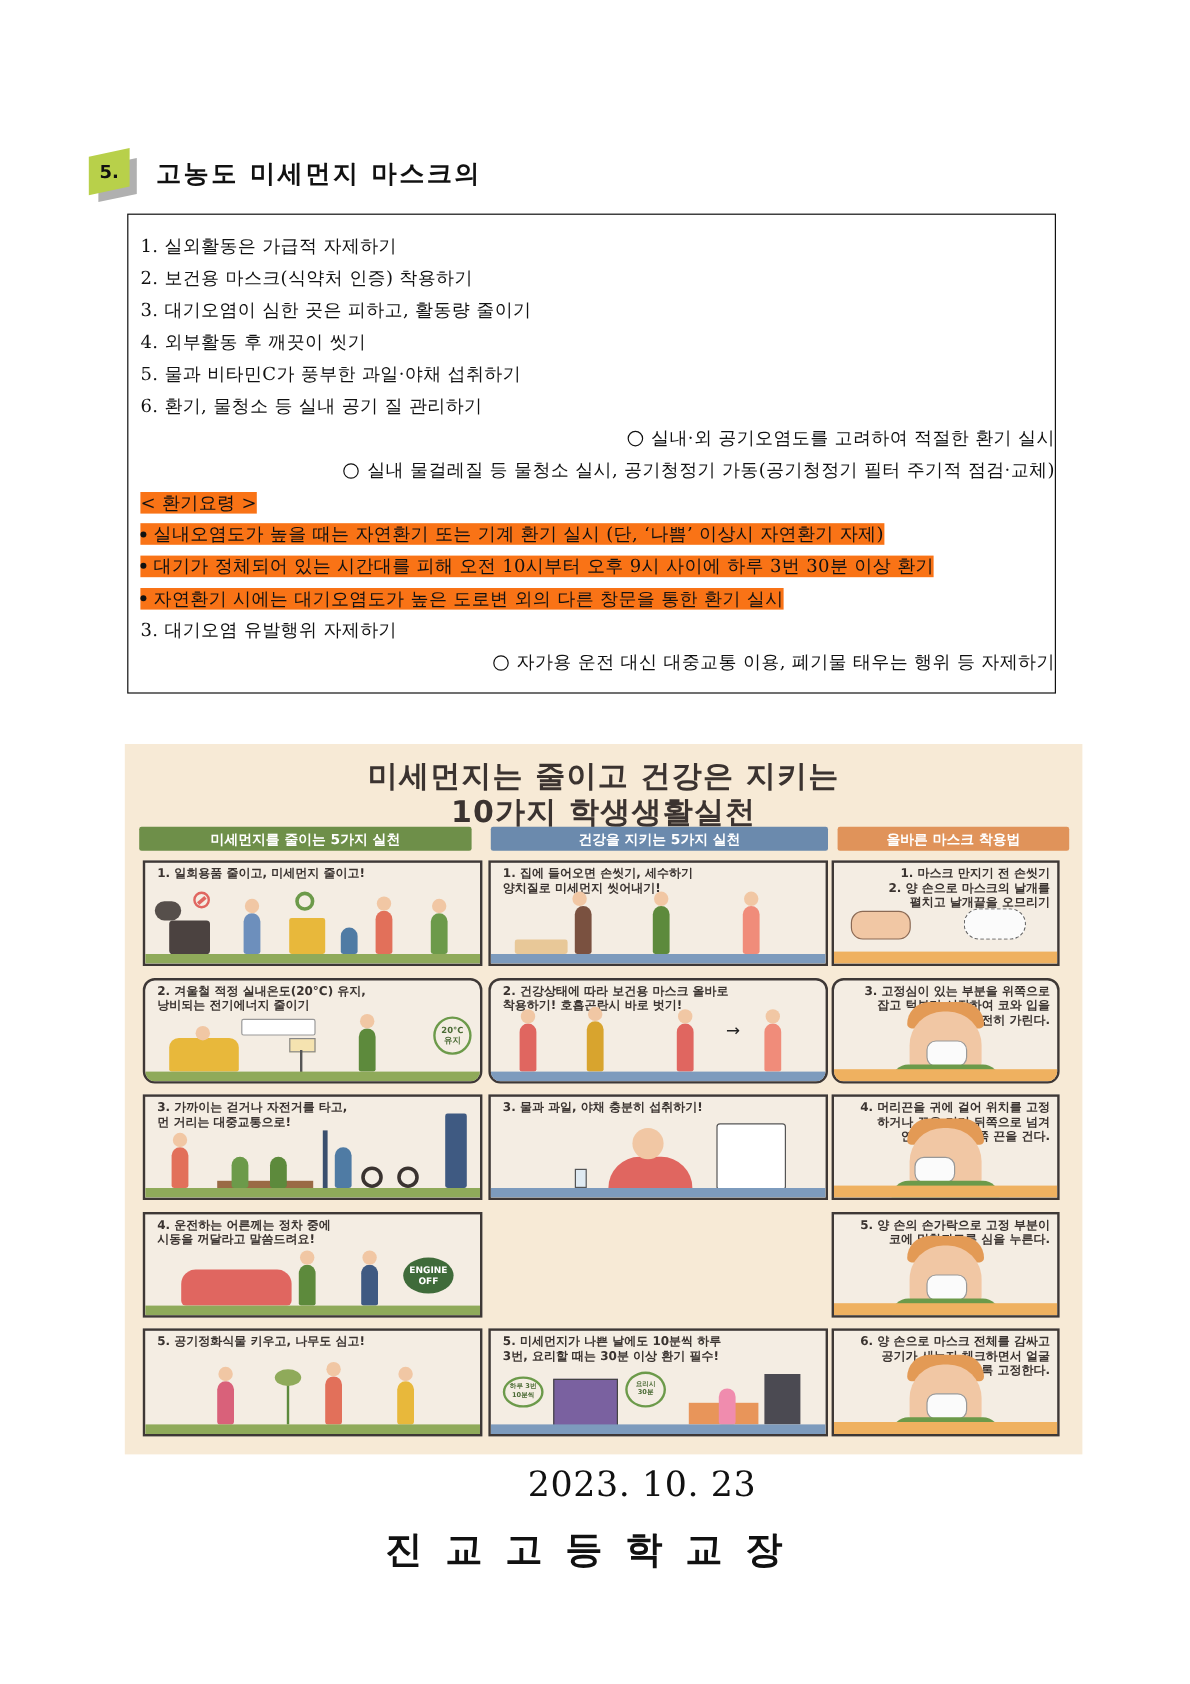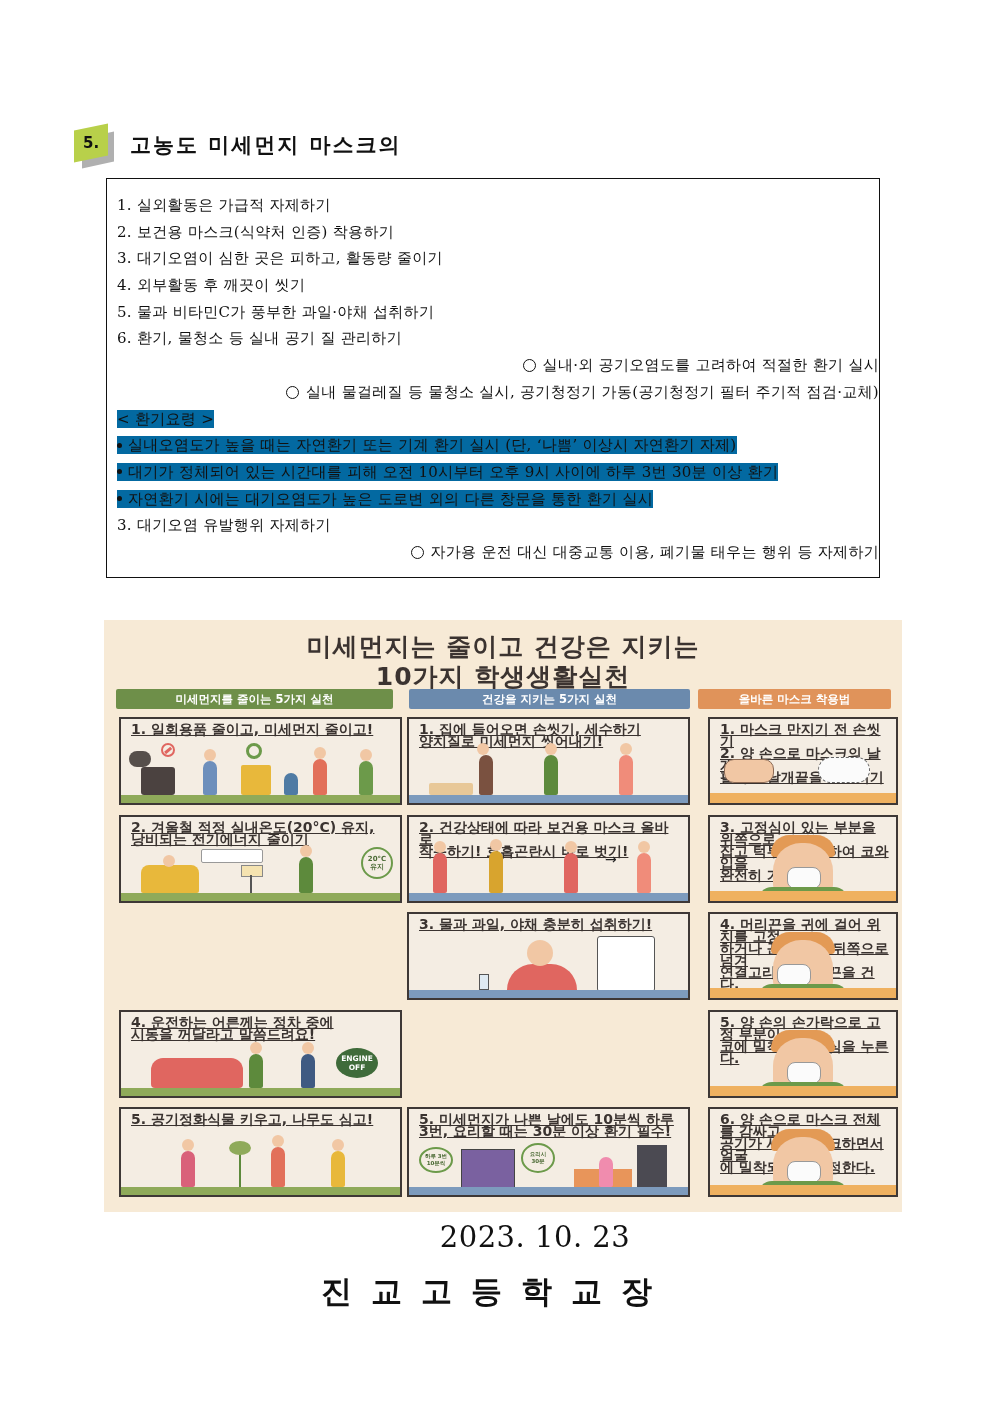--- a/index.html
+++ b/index.html
@@ -13,49 +13,49 @@
   .sec-badge .front { position: absolute; left: 2px; top: 2px; width: 34px; height: 32px; background: #b8d04a; transform: skewY(-12deg);
                       display: flex; align-items: center; justify-content: center; }
   .sec-badge .num { font-family: "DejaVu Sans", sans-serif; font-weight: bold; font-size: 15px; color: #111; transform: skewY(12deg); }
   .sec-title { font-size: 21px; font-weight: bold; letter-spacing: 2px; }
 
   
   .guide-box { position: absolute; left: 106px; top: 178px; width: 774px; height: 400px;
                border: 1px solid #111; box-sizing: border-box; padding: 13px 0 0 10px; }
   .line { font-size: 15px; line-height: 26.7px; height: 26.7px; white-space: nowrap; letter-spacing: 0.3px; }
   .line.sub { padding-left: 6px; text-align: right; }
-  .hl { background: #0369a1; }
+  .hl { background: #f97316; }
   .bullet-dot { display: inline-block; width: 5px; height: 5px; background: #111; border-radius: 50%; margin: 0 6px 2px 0; vertical-align: middle; }
   .circ { display: inline-block; width: 11px; height: 11px; border: 1.5px solid #111; border-radius: 50%; margin: 0 7px 1px 0; vertical-align: middle; }
 
   
   .poster { position: absolute; left: 104px; top: 620px; width: 798px; height: 592px; background: #f7ead6; overflow: hidden; }
   .poster-title { position: absolute; left: 0; width: 100%; text-align: center; font-family: "DejaVu Sans", sans-serif;
                   font-weight: bold; color: #3b3330; font-size: 25px; line-height: 29px; letter-spacing: 1px; }
   .poster-title.t1 { top: 12px; }
   .poster-title.t2 { top: 42px; }
   .col-head { position: absolute; top: 69px; height: 20px; border-radius: 2px; color: #fff; font-family: "DejaVu Sans", sans-serif;
               font-weight: bold; font-size: 11.5px; display: flex; align-items: center; justify-content: center; }
   .col-head.green { left: 12px; width: 277px; background: #6e8f49; }
   .col-head.blue { left: 305px; width: 281px; background: #6b8aad; }
   .col-head.orange { left: 594px; width: 193px; background: #e0935a; }
 
   .panel { position: absolute; border: 2px solid #3e3836; background: #f4ede3; box-sizing: border-box; overflow: hidden; }
   .panel .ptxt { position: absolute; left: 10px; top: 4px; right: 6px; font-family: "DejaVu Sans", sans-serif; font-weight: bold;
-                 font-size: 14px; line-height: 12px; color: #3a3330; white-space: pre-line; text-decoration: underline; }
+                 font-size: 10px; line-height: 12px; color: #3a3330; white-space: pre-line; }
   .panel .floor { position: absolute; left: 0; right: 0; bottom: 0; height: 8px; }
   .floor.green { background: #8faa5a; }
   .floor.blue { background: #7d9bbd; }
   .floor.orange { background: #efb160; height: 10px; }
 
   .c1 { left: 15px; width: 283px; }
   .c2 { left: 303px; width: 283px; }
-  .c3 { left: 604px; width: 190px; }
+  .c3 { left: 589px; width: 190px; text-align: right; }
   .r1 { top: 97px; height: 88px; }
-  .r2 { top: 195px; height: 88px; }
+  .r2 { top: 195px; height: 88px; border-radius: 10px; }
   .r3 { top: 292px; height: 88px; }
   .r4 { top: 390px; height: 88px; }
   .r5 { top: 487px; height: 90px; }
 
   
   .fig { position: absolute; bottom: 8px; width: 14px; border-radius: 7px 7px 2px 2px; }
   .head { position: absolute; width: 12px; height: 12px; border-radius: 50%; background: #f1c7a4; }
   .sym-no { position: absolute; width: 14px; height: 14px; border: 2.5px solid #e06660; border-radius: 50%; box-sizing: border-box; }
   .sym-no::after { content: ""; position: absolute; left: 1px; top: 4px; width: 8px; height: 2.5px; background: #e06660; transform: rotate(-40deg); }
   .sym-ok { position: absolute; width: 16px; height: 16px; border: 3px solid #6c9a4a; border-radius: 50%; box-sizing: border-box; }
@@ -149,20 +149,35 @@
     <div style="position:absolute; left:20px; bottom:8px; width:58px; height:28px; background:#e8b83b; border-radius:8px 8px 2px 2px;"></div>
     <div class="head" style="left:42px; bottom:34px;"></div>
     <div style="position:absolute; left:120px; top:48px; width:20px; height:10px; background:#f5e3b0; border:1px solid #888;"></div>
     <div style="position:absolute; left:129px; top:58px; width:2px; height:24px; background:#555;"></div>
     <div class="fig" style="left:178px; height:36px; background:#5d8a3c;"></div>
     <div class="head" style="left:179px; bottom:44px;"></div>
     <div class="badge-outline" style="left:240px; top:30px; width:28px; height:28px; font-size:7px; line-height:8px; white-space:pre-line;">20°C
 유지</div>
     <div class="floor green"></div>
   </div>
+  <div class="panel c1 r3">
+    <div class="ptxt">3. 가까이는 걷거나 자전거를 타고,
+   먼 거리는 대중교통으로!</div>
+    <div class="fig" style="left:22px; height:34px; background:#e2705a;"></div>
+    <div class="head" style="left:23px; bottom:42px;"></div>
+    <div style="position:absolute; left:60px; bottom:8px; width:80px; height:6px; background:#9a6a45;"></div>
+    <div class="fig" style="left:72px; height:26px; background:#6c9a4a;"></div>
+    <div class="fig" style="left:104px; height:26px; background:#5d8a3c;"></div>
+    <div style="position:absolute; left:148px; bottom:8px; width:4px; height:48px; background:#3a4f6e;"></div>
+    <div class="fig" style="left:158px; height:34px; background:#4f7ba4;"></div>
+    <div style="position:absolute; left:180px; bottom:8px; width:18px; height:18px; border:3px solid #3a3330; border-radius:50%; box-sizing:border-box;"></div>
+    <div style="position:absolute; left:210px; bottom:8px; width:18px; height:18px; border:3px solid #3a3330; border-radius:50%; box-sizing:border-box;"></div>
+    <div style="position:absolute; left:250px; bottom:8px; width:18px; height:62px; background:#3f5a82; border-radius:2px;"></div>
+    <div class="floor green"></div>
+  </div>
   <div class="panel c1 r4">
     <div class="ptxt">4. 운전하는 어른께는 정차 중에
    시동을 꺼달라고 말씀드려요!</div>
     <div style="position:absolute; left:30px; bottom:8px; width:92px; height:30px; background:#e06660; border-radius:12px 12px 4px 4px;"></div>
     <div class="fig" style="left:128px; height:34px; background:#5d8a3c;"></div>
     <div class="head" style="left:129px; bottom:42px;"></div>
     <div class="fig" style="left:180px; height:34px; background:#3f5a82;"></div>
     <div class="head" style="left:181px; bottom:42px;"></div>
     <div class="badge-circle" style="left:215px; top:36px; width:42px; height:30px; font-size:7.5px; line-height:9px; white-space:pre-line;">ENGINE
 OFF</div>

